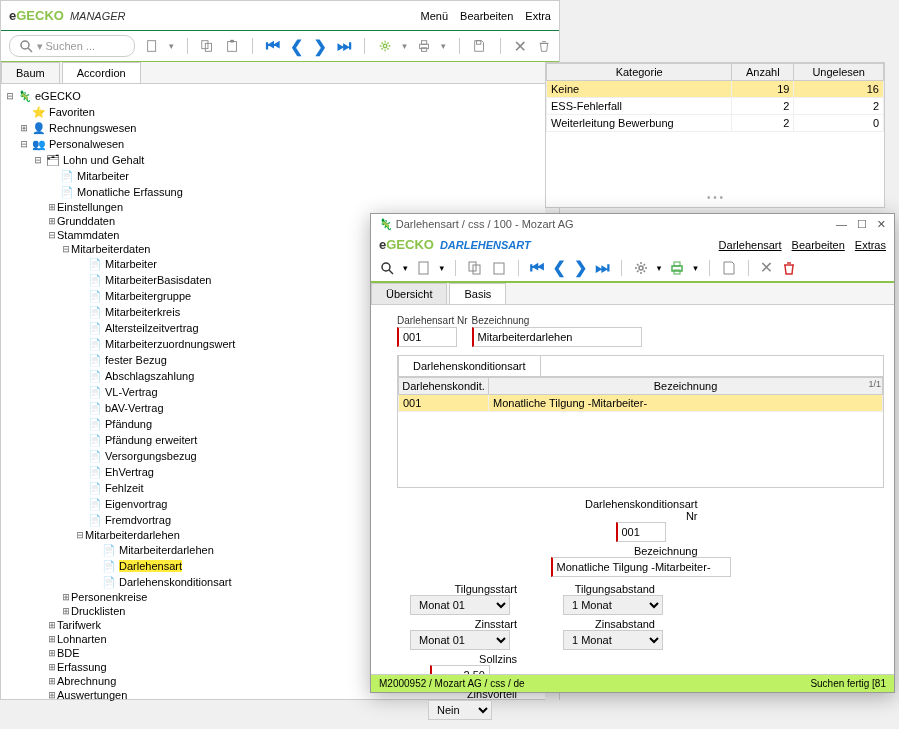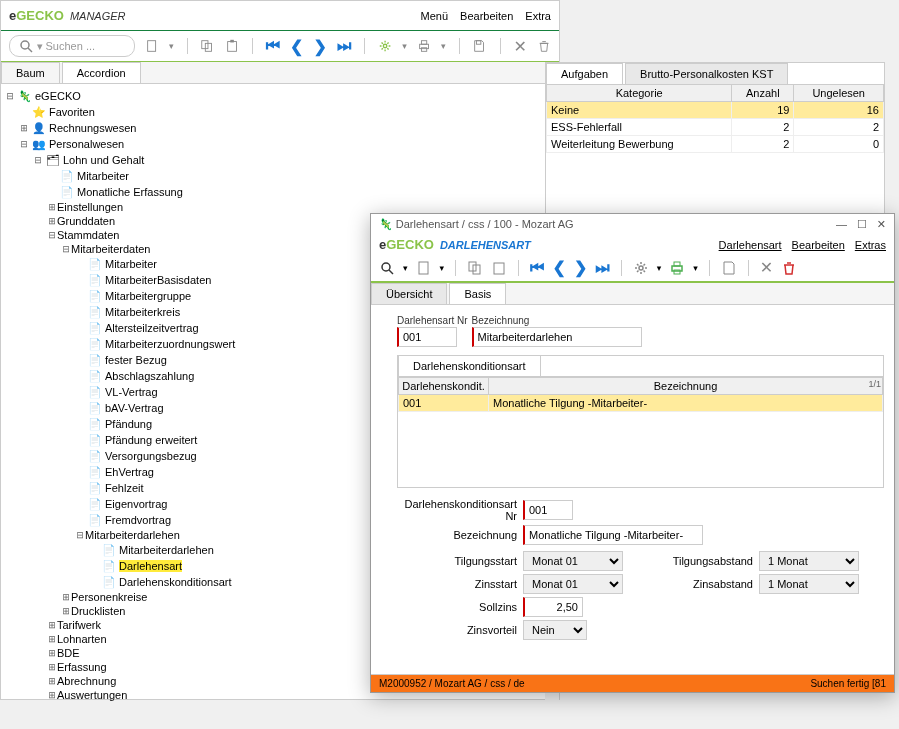--- a/index.html
+++ b/index.html
@@ -62,25 +62,25 @@
 .req { border-left: 2px solid #c00 !important; }
 .inner-tab-box { border: 1px solid #ccc; margin-top: 8px; }
 .inner-tab-head { display: flex; border-bottom: 1px solid #ccc; }
 .inner-tab-head .tab { border-top: none; }
 .grid { width: 100%; border-collapse: collapse; font-size: 11px; }
 .grid th { background: #f0f0f0; border: 1px solid #ccc; padding: 2px; font-weight: normal; text-align: center; }
 .grid td { border: 1px solid #eee; padding: 2px 4px; }
 .grid tr.hl td { background: #ffeb9c; }
 .grid-body { height: 110px; position: relative; }
 .page-ind { position: absolute; right: 2px; top: 2px; font-size: 9px; color: #666; }
-.form-row2 { display: flex; align-items: center; margin: 3px 0; }
+.form-row2 { display: flex; align-items: center; margin: 3px 0; flex-direction: column; }
 .form-row2 label { width: 120px; text-align: right; margin-right: 6px; font-size: 11px; }
 .form-row2 input, .form-row2 select { border: 1px solid #ccc; padding: 2px 4px; font-size: 11px; height: 20px; }
 .form-cols { display: flex; gap: 40px; }
-.statusbar { position: absolute; bottom: 0; left: 0; right: 0; display: flex; justify-content: space-between; padding: 3px 8px; font-size: 10px; background: #f97316; border-top: 1px solid #ccc; }
+.statusbar { position: absolute; bottom: 0; left: 0; right: 0; display: flex; justify-content: space-between; padding: 3px 8px; font-size: 10px; background: #bef264; border-top: 1px solid #ccc; }
 .green-ic { color: #4caf50; }
 .red-ic { color: #d32f2f; }
 svg { display: block; }
 </style>
 </head>
 <body>
 
 <div class="main-window">
   <div class="main-header">
     <div class="logo"><span class="e">e</span><span class="gecko">GECKO</span><span class="sub">MANAGER</span></div>
@@ -336,24 +336,20 @@
         <span class="lbl">Nachweise</span>
       </div>
 
     <div class="scrollbar">
         <div class="scroll-thumb"></div>
       </div>
   </div>
 </div>
 
 <div class="aufgaben-panel">
-  <div class="aufgaben-tabs">
-    <div class="tab active">Aufgaben</div>
-    <div class="tab inactive">Brutto-Personalkosten KST</div>
-  </div>
   <table class="aufgaben-table">
     <tbody>
         <tr>
           <th style="width:55%">Kategorie</th>
           <th>Anzahl</th>
           <th>Ungelesen</th>
         </tr>
     <tr class="hl">
           <td>Keine</td>
           <td class="r">19</td>

